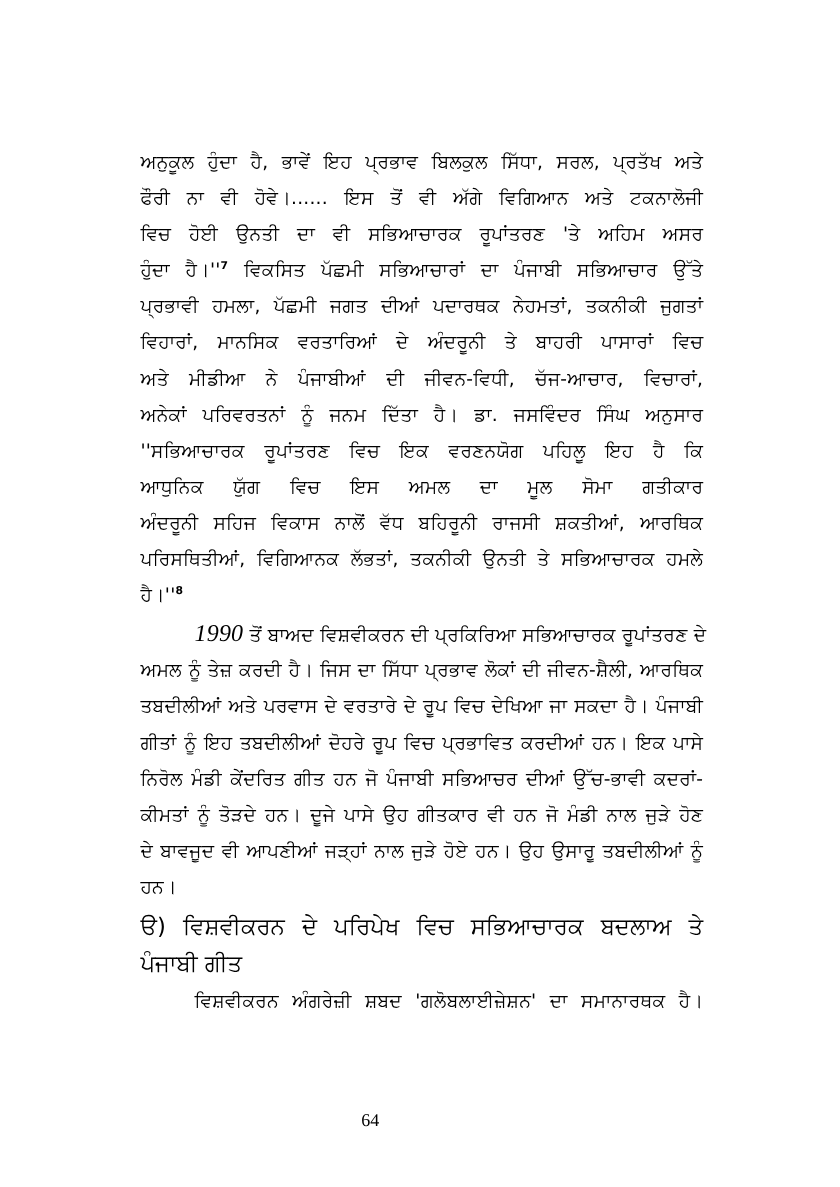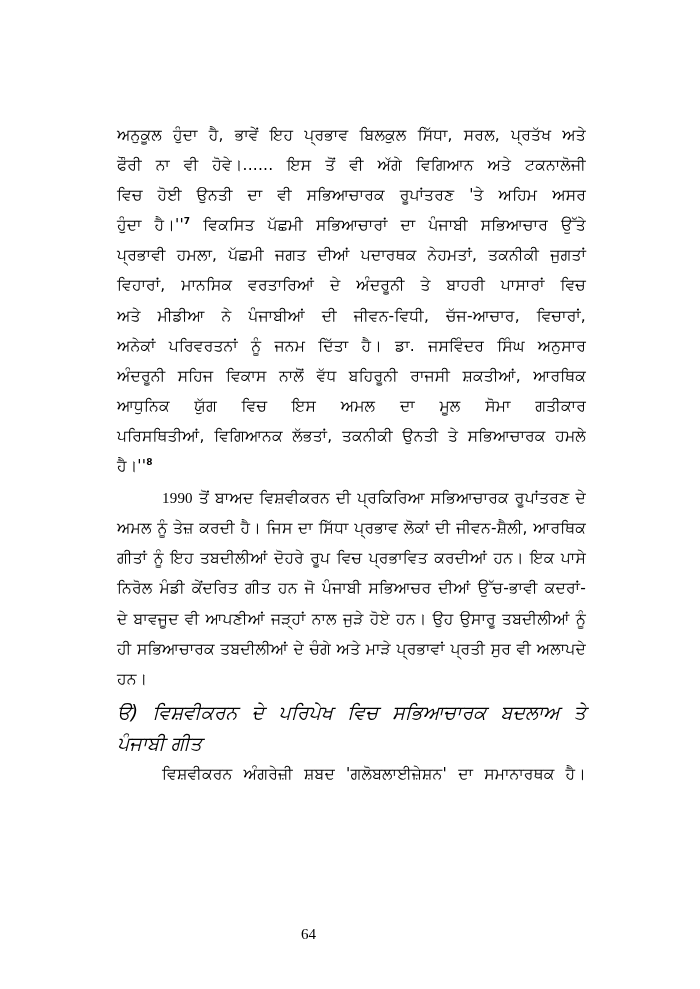--- a/index.html
+++ b/index.html
@@ -5,23 +5,23 @@
   html, body { margin: 0; padding: 0; background: #ffffff; }
   body { width: 700px; height: 989px; position: relative; overflow: hidden;
          font-family: "DejaVu Sans", sans-serif; color: #000; }
   .page { position: absolute; left: 0; top: 0; width: 700px; height: 989px; background: #fff; }
   .text { position: absolute; left: 117px; width: 469px; top: 104px; margin-top: 16px; }
   .line { height: 30.1px; line-height: 30.1px; font-size: 15.5px; white-space: nowrap;
           text-align: justify; text-align-last: justify; letter-spacing: 0.2px; }
   .line.last { text-align-last: left; }
   .line.indent { padding-left: 45px; }
   .heading { height: 31px; line-height: 31px; font-size: 19px; white-space: nowrap;
-             text-align: justify; text-align-last: justify; font-style: italic; }
+             text-align: justify; text-align-last: justify; }
   .heading.last { text-align-last: left; }
-  .num { font-family: "Liberation Serif", serif; font-size: 15px; }
+  .num { font-family: "Liberation Serif", serif; font-size: 20px; font-style: italic; }
   sup { font-size: 9px; line-height: 0; vertical-align: 6px; font-weight: bold; }
   .footer { position: absolute; top: 926px; left: 0; width: 617px; text-align: center;
             font-family: "Liberation Serif", serif; font-size: 15px; }
   .gap-small { height: 2px; }
 </style>
 </head>
 <body>
 
 <div class="page">
   <div class="text">
@@ -31,40 +31,42 @@
       <div class="line">ਫੌਰੀ ਨਾ ਵੀ ਹੋਵੇ।...... ਇਸ ਤੋਂ ਵੀ ਅੱਗੇ ਵਿਗਿਆਨ ਅਤੇ ਟਕਨਾਲੋਜੀ</div>
       <div class="line">ਵਿਚ ਹੋਈ ਉਨਤੀ ਦਾ ਵੀ ਸਭਿਆਚਾਰਕ ਰੂਪਾਂਤਰਣ 'ਤੇ ਅਹਿਮ ਅਸਰ</div>
       <div class="line">
         <span>ਹੁੰਦਾ ਹੈ।''</span><sup>7</sup>
         <span>ਵਿਕਸਿਤ ਪੱਛਮੀ ਸਭਿਆਚਾਰਾਂ ਦਾ ਪੰਜਾਬੀ ਸਭਿਆਚਾਰ ਉੱਤੇ</span>
       </div>
       <div class="line">ਪ੍ਰਭਾਵੀ ਹਮਲਾ, ਪੱਛਮੀ ਜਗਤ ਦੀਆਂ ਪਦਾਰਥਕ ਨੇਹਮਤਾਂ, ਤਕਨੀਕੀ ਜੁਗਤਾਂ</div>
       <div class="line">ਵਿਹਾਰਾਂ, ਮਾਨਸਿਕ ਵਰਤਾਰਿਆਂ ਦੇ ਅੰਦਰੂਨੀ ਤੇ ਬਾਹਰੀ ਪਾਸਾਰਾਂ ਵਿਚ</div>
       <div class="line">ਅਤੇ ਮੀਡੀਆ ਨੇ ਪੰਜਾਬੀਆਂ ਦੀ ਜੀਵਨ-ਵਿਧੀ, ਚੱਜ-ਆਚਾਰ, ਵਿਚਾਰਾਂ,</div>
       <div class="line">ਅਨੇਕਾਂ ਪਰਿਵਰਤਨਾਂ ਨੂੰ ਜਨਮ ਦਿੱਤਾ ਹੈ। ਡਾ. ਜਸਵਿੰਦਰ ਸਿੰਘ ਅਨੁਸਾਰ</div>
+      <div class="line">''ਸਭਿਆਚਾਰਕ ਰੂਪਾਂਤਰਣ ਵਿਚ ਇਕ ਵਰਣਨਯੋਗ ਪਹਿਲੂ  ਇਹ ਹੈ ਕਿ</div>
+      <div class="line">ਆਧੁਨਿਕ ਯੁੱਗ ਵਿਚ ਇਸ ਅਮਲ ਦਾ ਮੂਲ ਸੋਮਾ ਗਤੀਕਾਰ</div>
       <div class="line">ਅੰਦਰੂਨੀ ਸਹਿਜ ਵਿਕਾਸ ਨਾਲੋਂ ਵੱਧ ਬਹਿਰੂਨੀ ਰਾਜਸੀ ਸ਼ਕਤੀਆਂ, ਆਰਥਿਕ</div>
-      <div class="line">ਆਧੁਨਿਕ ਯੁੱਗ ਵਿਚ ਇਸ ਅਮਲ ਦਾ ਮੂਲ ਸੋਮਾ ਗਤੀਕਾਰ</div>
       <div class="line">ਪਰਿਸਥਿਤੀਆਂ, ਵਿਗਿਆਨਕ ਲੱਭਤਾਂ, ਤਕਨੀਕੀ ਉਨਤੀ ਤੇ ਸਭਿਆਚਾਰਕ ਹਮਲੇ</div>
       <div class="line last">
         <span>ਹੈ।''</span><sup>8</sup>
       </div>
     </div>
 
     <div class="gap-small"></div>
 
     <div>
       <div class="line indent">
         <span class="num">1990</span>
         <span>ਤੋਂ ਬਾਅਦ ਵਿਸ਼ਵੀਕਰਨ ਦੀ ਪ੍ਰਕਿਰਿਆ ਸਭਿਆਚਾਰਕ ਰੂਪਾਂਤਰਣ ਦੇ</span>
       </div>
       <div class="line">ਅਮਲ ਨੂੰ ਤੇਜ਼ ਕਰਦੀ ਹੈ। ਜਿਸ ਦਾ ਸਿੱਧਾ ਪ੍ਰਭਾਵ ਲੋਕਾਂ ਦੀ ਜੀਵਨ-ਸ਼ੈਲੀ, ਆਰਥਿਕ</div>
+      <div class="line">ਤਬਦੀਲੀਆਂ ਅਤੇ ਪਰਵਾਸ ਦੇ ਵਰਤਾਰੇ ਦੇ ਰੂਪ ਵਿਚ ਦੇਖਿਆ ਜਾ ਸਕਦਾ ਹੈ। ਪੰਜਾਬੀ</div>
       <div class="line">ਗੀਤਾਂ ਨੂੰ ਇਹ ਤਬਦੀਲੀਆਂ ਦੋਹਰੇ ਰੂਪ ਵਿਚ ਪ੍ਰਭਾਵਿਤ ਕਰਦੀਆਂ ਹਨ। ਇਕ ਪਾਸੇ</div>
       <div class="line">ਨਿਰੋਲ ਮੰਡੀ ਕੇਂਦਰਿਤ ਗੀਤ ਹਨ ਜੋ ਪੰਜਾਬੀ ਸਭਿਆਚਰ ਦੀਆਂ ਉੱਚ-ਭਾਵੀ ਕਦਰਾਂ-</div>
+      <div class="line">ਕੀਮਤਾਂ ਨੂੰ ਤੋੜਦੇ ਹਨ। ਦੂਜੇ ਪਾਸੇ ਉਹ ਗੀਤਕਾਰ ਵੀ ਹਨ ਜੋ ਮੰਡੀ ਨਾਲ ਜੁੜੇ ਹੋਣ</div>
       <div class="line">ਦੇ ਬਾਵਜੂਦ ਵੀ ਆਪਣੀਆਂ ਜੜ੍ਹਾਂ ਨਾਲ ਜੁੜੇ ਹੋਏ ਹਨ। ਉਹ ਉਸਾਰੂ ਤਬਦੀਲੀਆਂ ਨੂੰ</div>
-      <div class="line">ਹੀ ਸਭਿਆਚਾਰਕ ਤਬਦੀਲੀਆਂ ਦੇ ਚੰਗੇ ਅਤੇ ਮਾੜੇ ਪ੍ਰਭਾਵਾਂ ਪ੍ਰਤੀ ਸੁਰ ਵੀ ਅਲਾਪਦੇ</div>
       <div class="line last">ਹਨ।</div>
     </div>
 
     <div style="margin-top:3px;">
       <div class="heading">ੳ) ਵਿਸ਼ਵੀਕਰਨ ਦੇ ਪਰਿਪੇਖ ਵਿਚ ਸਭਿਆਚਾਰਕ ਬਦਲਾਅ ਤੇ</div>
       <div class="heading last">ਪੰਜਾਬੀ ਗੀਤ</div>
     </div>
 
     <div>
       <div class="line indent">ਵਿਸ਼ਵੀਕਰਨ ਅੰਗਰੇਜ਼ੀ ਸ਼ਬਦ 'ਗਲੋਬਲਾਈਜ਼ੇਸ਼ਨ' ਦਾ ਸਮਾਨਾਰਥਕ ਹੈ।</div>

